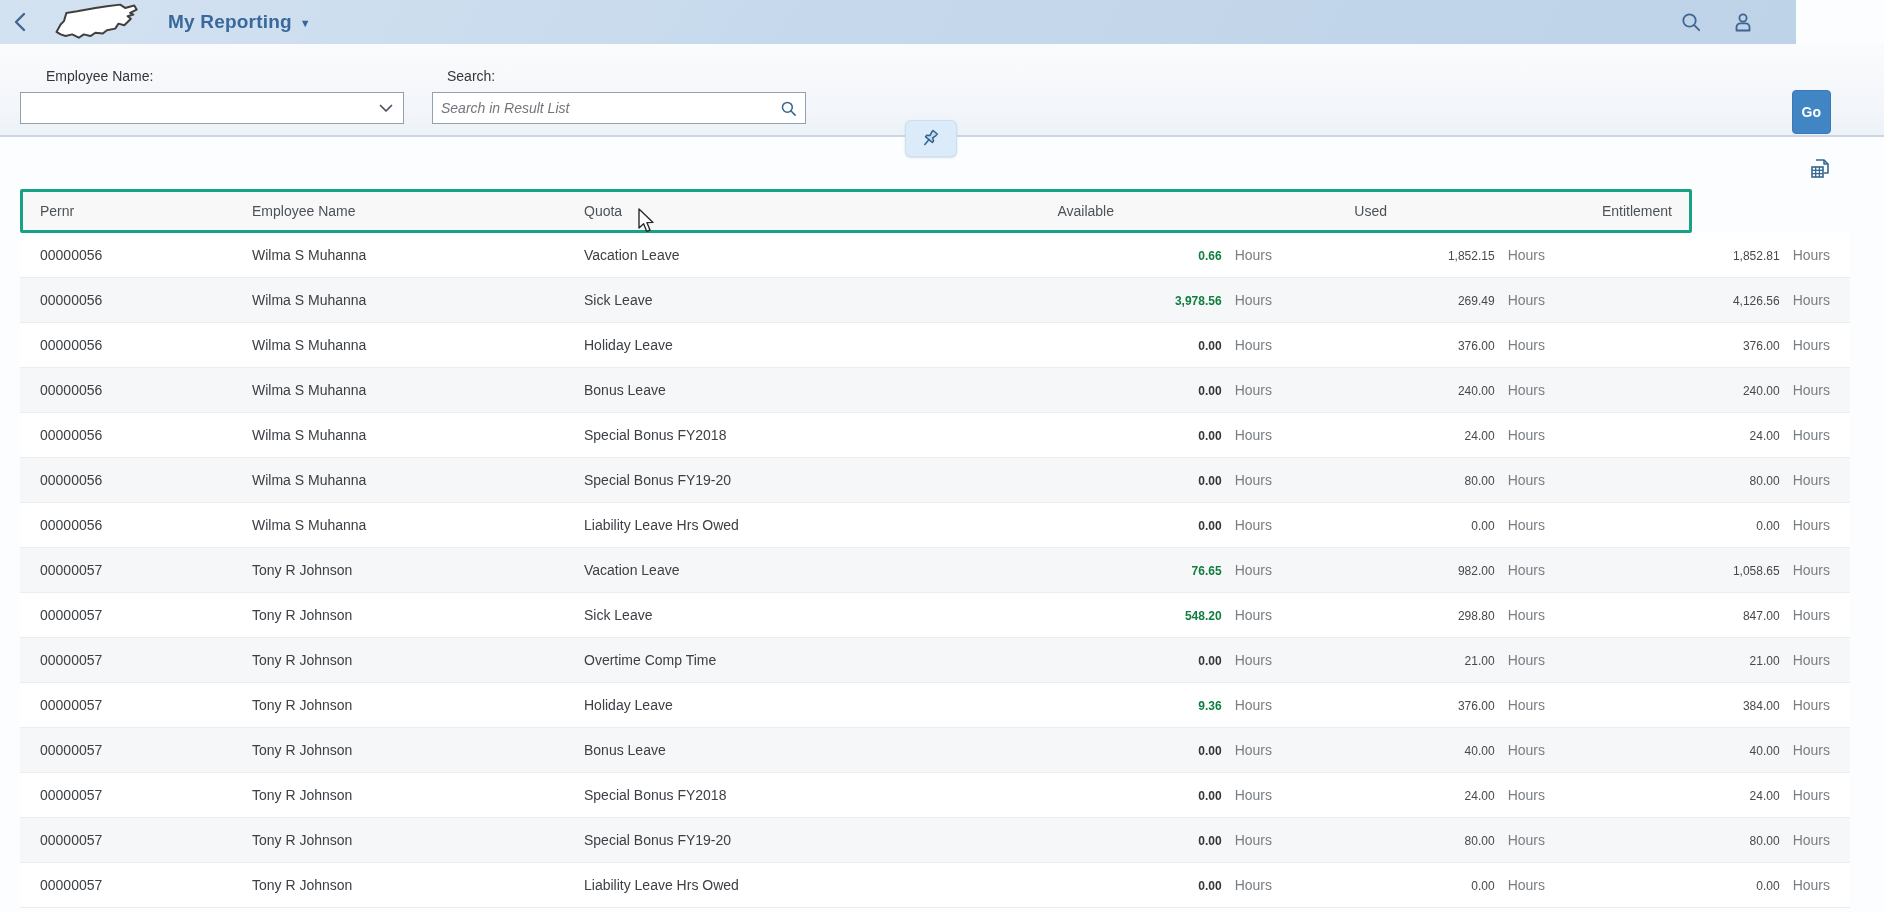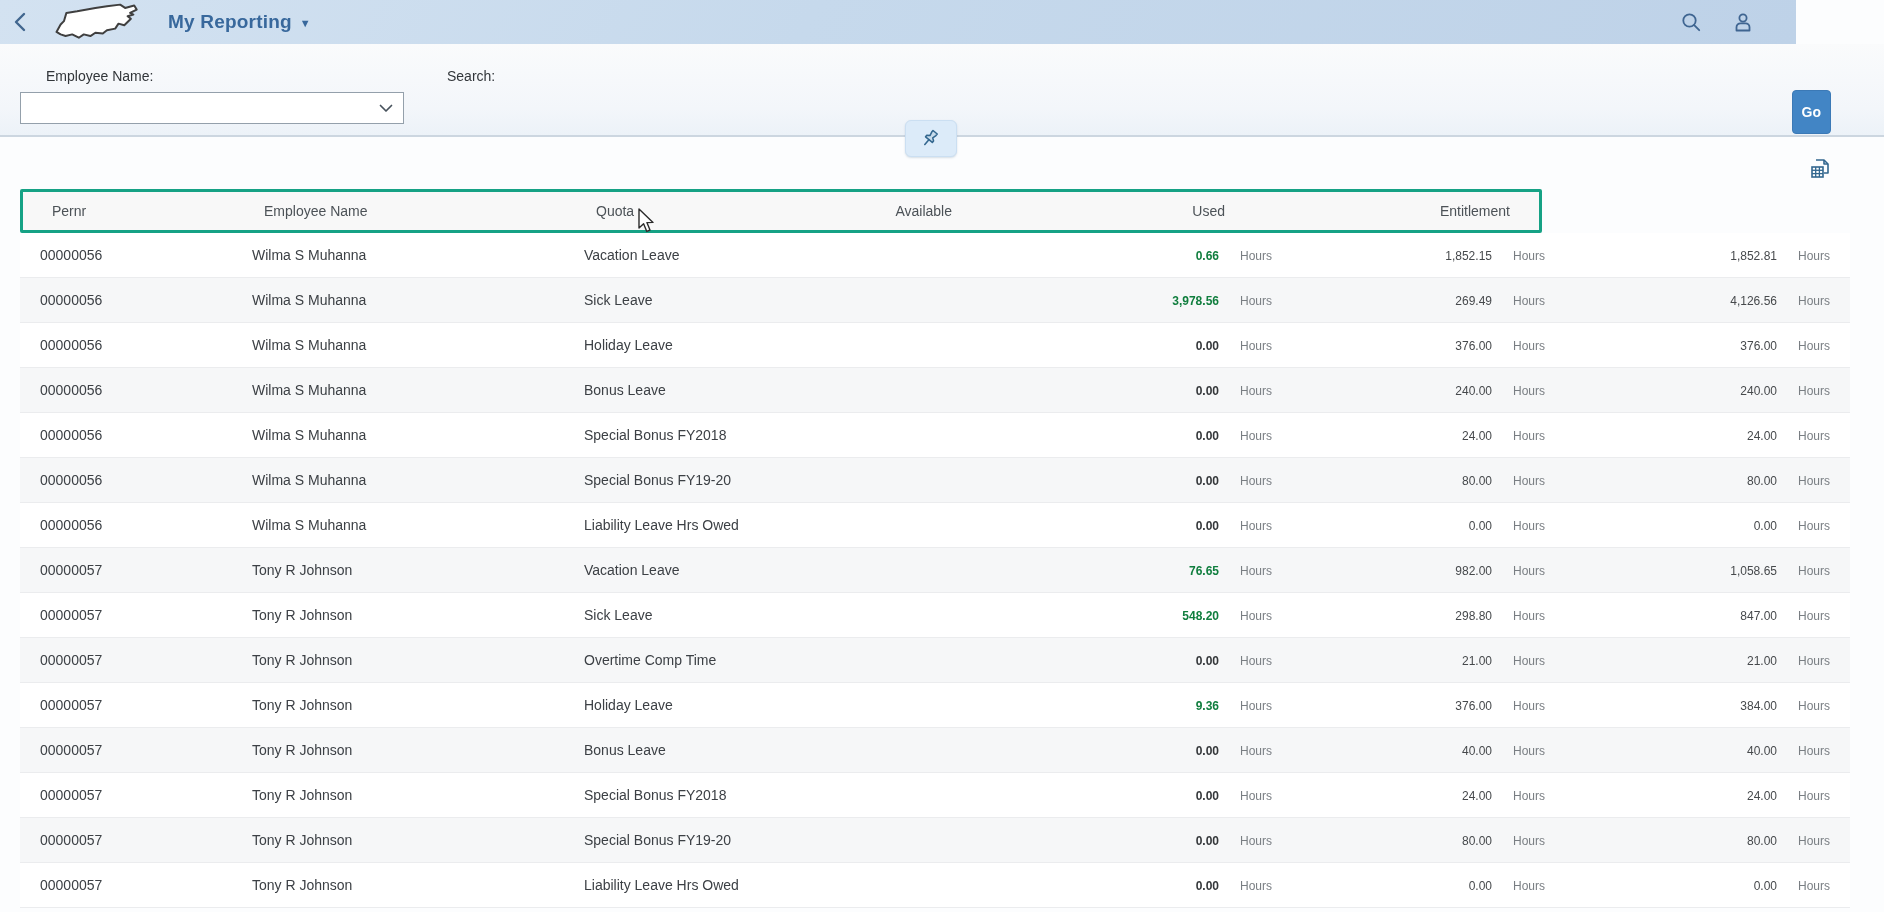--- a/index.html
+++ b/index.html
@@ -59,34 +59,34 @@
   }
 
   
   .content { position:absolute; left:0; top:137px; width:1884px; height:775px; background:#fcfdfe; }
   .export-btn { position:absolute; right:46px; top:16px; width:36px; height:32px;
     display:flex; align-items:center; justify-content:center; cursor:pointer; }
 
   .grid-cols { display:grid; grid-template-columns:212px 332px 1fr 280px 273px 285px; align-items:center; }
 
   .thead {
-    position:absolute; left:20px; top:52px; width:1522px; height:44px;
+    position:absolute; left:20px; top:52px; width:1672px; height:44px;
     background:#f8f8f8; border:3px solid #16a285; border-radius:2px;
-    padding:0 29px; cursor:pointer;
+    padding:0 17px; cursor:pointer;
   }
   .thead .hc { font-size:14px; color:#4c5257; font-weight:400; }
   .num-col { text-align:right; }
 
   .tbody { position:absolute; left:20px; top:96px; width:1830px; }
   .trow { height:45px; padding:13px 20px; border-bottom:1px solid #ebecee; background:#fff; cursor:pointer; }
   .trow.alt { background:#f6f7f8; }
   .cell { font-size:14px; color:#3c4045; white-space:nowrap; overflow:hidden; }
   .valcell { text-align:right; }
   .valcell .num { font-size:12px; color:#46494c; }
-  .valcell .unit { font-size:12px; color:#797e83; margin-left:21px; }
+  .valcell .unit { font-size:14px; color:#797e83; margin-left:13px; }
   .avail .num { font-weight:700; color:#34373a; }
   .avail .num.positive { color:#107e3e; }
 
   
   .cursor { position:absolute; left:637px; top:208px; z-index:50; pointer-events:none; }
 
   svg { display:block; }
 </style>
 </head>
 <body>
@@ -133,20 +133,29 @@
   <div class="combo">
     <input value="" style="">
     <span class="chev">
       <svg width="14" height="9" viewBox="0 0 14 9">
           <path d="M1.5 1.5 L7 7 L12.5 1.5" fill="none" stroke="#47525c" stroke-width="1.7" stroke-linecap="round" stroke-linejoin="round"></path>
         </svg>
     </span>
   </div>
 
   <div class="field-label lbl-search">Search:</div>
+  <div class="searchbox">
+    <input placeholder="Search in Result List" style="">
+    <span class="mag">
+      <svg width="17" height="17" viewBox="0 0 18 18">
+          <circle cx="7.8" cy="7.8" r="5.2" fill="none" stroke="#33678f" stroke-width="1.6"></circle>
+          <line x1="11.7" y1="11.7" x2="16" y2="16" stroke="#33678f" stroke-width="1.6" stroke-linecap="round"></line>
+        </svg>
+    </span>
+  </div>
 
   <button class="go-btn">Go</button>
 </div>
 
 <div class="filter-divider"></div>
 
 <div class="pin-btn">
   <span>
     <svg width="22" height="22" viewBox="0 0 24 24">
       <g transform="rotate(40 12 10)" fill="none" stroke="#33678f" stroke-width="1.7" stroke-linejoin="round">

